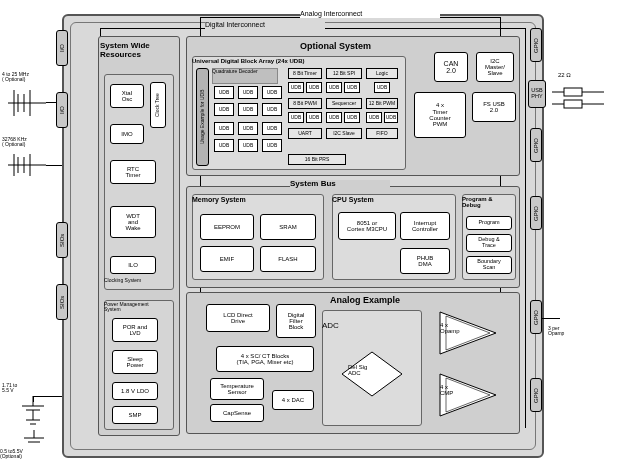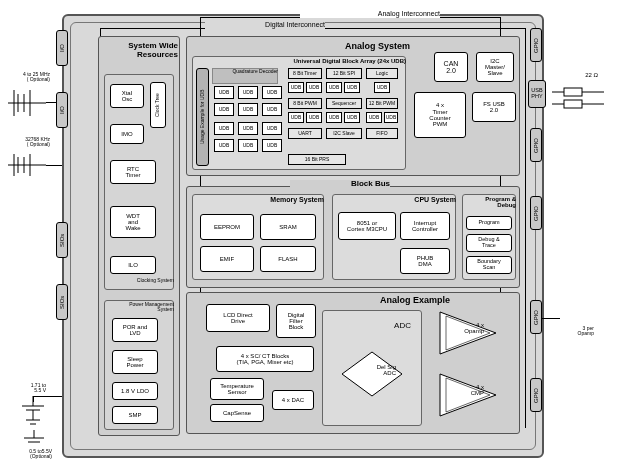--- a/index.html
+++ b/index.html
@@ -1,20 +1,20 @@
 <!DOCTYPE html>
 <html><head>
 <meta charset="utf-8">
 <style>
   html,body{margin:0;padding:0;background:#ffffff;}
   body{font-family:"Liberation Sans", sans-serif;}
   #root{position:relative;width:623px;height:471px;overflow:hidden;background:#fff;}
   .abs{position:absolute;box-sizing:border-box;}
   .blk{position:absolute;box-sizing:border-box;border:1px solid #000;display:flex;align-items:center;justify-content:center;text-align:center;line-height:1.05;}
-  .lbl{position:absolute;box-sizing:border-box;text-align:right;line-height:1.08;}
+  .lbl{position:absolute;box-sizing:border-box;text-align:left;line-height:1.08;}
   .vert{writing-mode:vertical-rl;transform:rotate(180deg);}
   .line{position:absolute;background:#000;}
   .t5{font-size:5px;}
   .t55{font-size:5.5px;}
   .t6{font-size:6px;}
   .t7{font-size:7px;}
   .t8{font-size:8px;}
   .t9{font-size:9px;}
   .b{font-weight:bold;}
   .gray-mid{background:#c8c8c8;}
@@ -139,21 +139,21 @@
 System</div>
 
   <div class="blk white t6 rnd3" style="left:112px;top:318px;width:46px;height:24px;white-space:pre-line;">POR and
 LVD</div>
   <div class="blk white t6 rnd3" style="left:112px;top:350px;width:46px;height:24px;white-space:pre-line;">Sleep
 Power</div>
   <div class="blk white t6 rnd3" style="left:112px;top:382px;width:46px;height:18px;">1.8 V LDO</div>
   <div class="blk white t6 rnd3" style="left:112px;top:406px;width:46px;height:18px;">SMP</div>
 
   <div class="abs rnd3" style="left:186px;top:36px;width:334px;height:140px;border:1px solid #555;background:#cfcfcf;"></div>
-  <div class="lbl t9 b" style="left:300px;top:42px;width:110px;">Analog System</div>
+  <div class="lbl t9 b" style="left:300px;top:42px;width:110px;">Optional System</div>
 
   <div class="abs rnd3" style="left:192px;top:56px;width:214px;height:114px;border:1px solid #666;background:#dcdcdc;"></div>
   <div class="lbl t6 b" style="left:192px;top:58px;width:214px;">Universal Digital Block Array (24x UDB)</div>
 
   <div class="blk gray-dk t5 vert rnd3" style="left:196px;top:68px;width:13px;height:98px;">Usage Example for UDB</div>
 
   <div class="abs" style="left:212px;top:68px;width:66px;height:16px;border:1px solid #888;background:#bfbfbf;"></div>
   <div class="lbl t5" style="left:212px;top:69px;width:66px;">Quadrature Decoder</div>
 
   <div class="blk white t5" style="left:214px;top:86px;width:20px;height:13px;">UDB</div>
@@ -201,21 +201,21 @@
 Master/
 Slave</div>
   <div class="blk white t6 rnd3" style="left:414px;top:92px;width:52px;height:46px;white-space:pre-line;">4 x
 Timer
 Counter
 PWM</div>
   <div class="blk white t6 rnd3" style="left:472px;top:92px;width:44px;height:30px;white-space:pre-line;">FS USB
 2.0</div>
 
   <div class="abs rnd3" style="left:186px;top:186px;width:334px;height:102px;border:1px solid #555;background:#cfcfcf;"></div>
-  <div class="lbl t8 b" style="left:290px;top:180px;width:100px;background:#cfcfcf;"><span>Block Bus</span></div>
+  <div class="lbl t8 b" style="left:290px;top:180px;width:100px;background:#cfcfcf;"><span>System Bus</span></div>
 
   <div class="abs rnd3" style="left:192px;top:194px;width:132px;height:86px;border:1px solid #666;background:#dcdcdc;"></div>
   <div class="lbl t7 b" style="left:192px;top:196px;width:132px;">Memory System</div>
   <div class="blk white t6 rnd3" style="left:200px;top:214px;width:54px;height:26px;">EEPROM</div>
   <div class="blk white t6 rnd3" style="left:260px;top:214px;width:56px;height:26px;">SRAM</div>
   <div class="blk white t6 rnd3" style="left:200px;top:246px;width:54px;height:26px;">EMIF</div>
   <div class="blk white t6 rnd3" style="left:260px;top:246px;width:56px;height:26px;">FLASH</div>
 
   <div class="abs rnd3" style="left:332px;top:194px;width:124px;height:86px;border:1px solid #666;background:#dcdcdc;"></div>
   <div class="lbl t7 b" style="left:332px;top:196px;width:124px;">CPU System</div>

